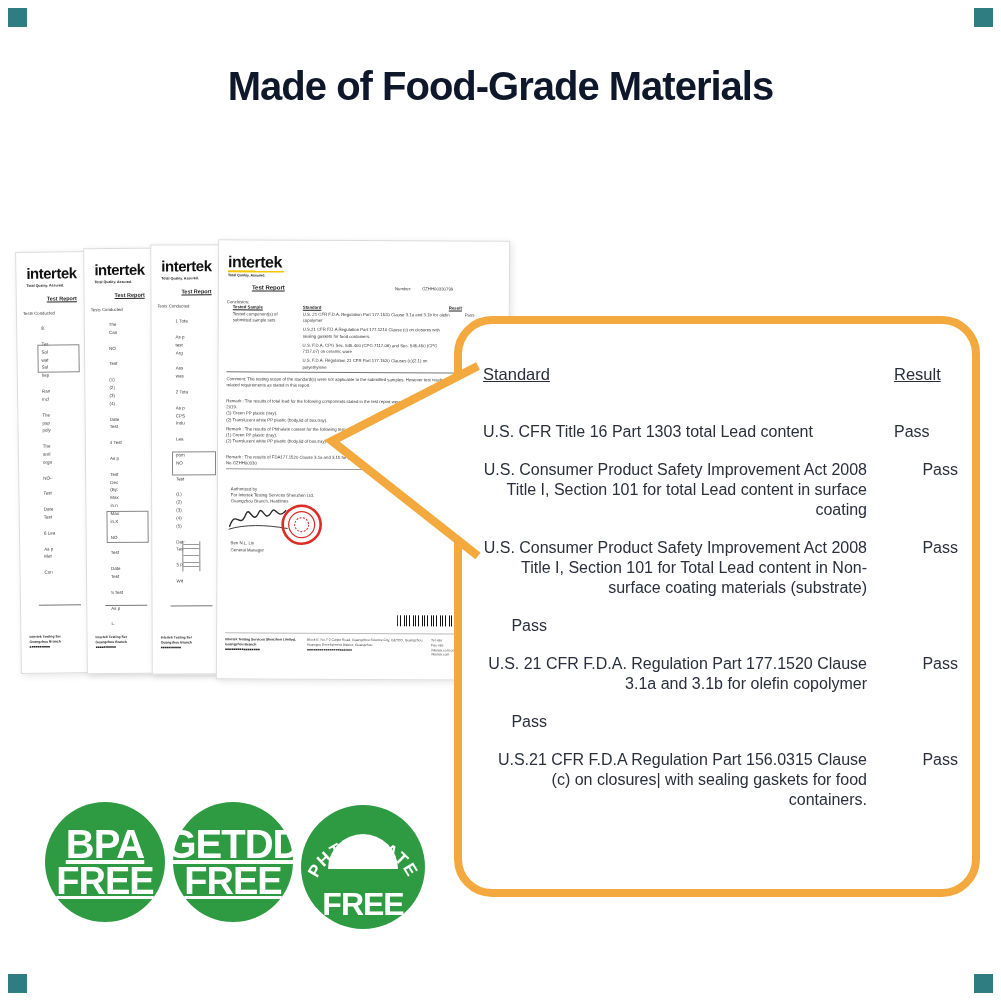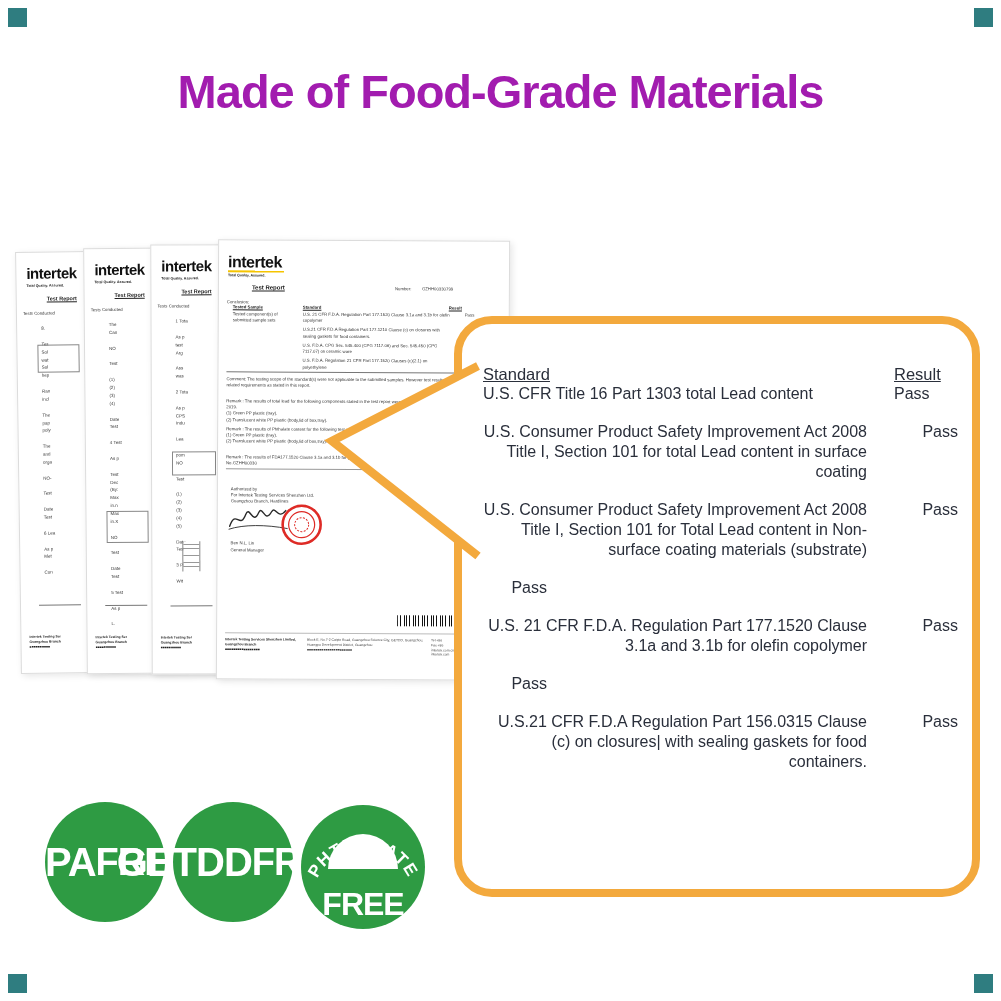--- a/index.html
+++ b/index.html
@@ -9,21 +9,21 @@
   }
   .abs{position:absolute;}
   .prelines{white-space:pre-line;}
 
   
   .corner{width:19px;height:19px;background:#2F7D80;position:absolute;}
 
   
   .title{
     left:0;right:0;top:64px;text-align:center;
-    font-size:47px;font-weight:bold;color:#a21caf;letter-spacing:-1px;
+    font-size:40px;font-weight:bold;color:#0f172a;letter-spacing:-1px;
   }
   .subtitle{
     left:0;right:0;top:136px;text-align:center;
     font-size:33px;font-weight:bold;color:#595A5C;letter-spacing:-0.5px;
   }
 
   
   .doc-page{
     position:absolute;background:#fff;border:1px solid #dcdcdc;
     box-shadow:2px 2px 7px rgba(0,0,0,0.10);overflow:hidden;color:#333;
@@ -49,31 +49,31 @@
   
   .bubble{
     left:454px;top:316px;width:526px;height:581px;
     border:8.5px solid #F3A93D;border-radius:38px;background:#fff;
     box-sizing:border-box;z-index:20;
     padding:40px 14px 14px 21px;color:#2A2F3B;
   }
   .bubble-head{display:flex;justify-content:space-between;font-size:16.5px;line-height:20px;}
   .bubble-head .hstd{width:384px;text-decoration:underline;}
   .bubble-head .hres{width:64px;text-decoration:underline;}
-  .brow{display:flex;justify-content:space-between;font-size:16px;line-height:20px;}
+  .brow{display:flex;justify-content:space-between;font-size:16px;line-height:20px;margin-top:38px;}
   .brow .std{width:384px;}
   .brow .res{width:64px;}
   .brow.gap{margin-top:18px;text-align:right;}
   #tail-svg{position:absolute;left:0;top:0;z-index:30;pointer-events:none;}
 
   
   .badge{
     position:absolute;width:120px;height:120px;border-radius:50%;
-    background:#2E9B43;color:#fff;display:flex;flex-direction:row;
-    align-items:center;justify-content:center;text-align:center;
+    background:#2E9B43;color:#fff;display:flex;flex-direction:column;
+    align-items:center;justify-content:center;text-align:center;text-decoration:underline;
   }
   .badge .l1{font-size:40px;font-weight:bold;line-height:0.95;letter-spacing:-1px;}
   .badge .l2{font-size:38px;font-weight:bold;line-height:0.95;letter-spacing:-1px;}
   svg text{font-family:"Liberation Sans","DejaVu Sans",sans-serif;}
 </style>
 </head>
 <body>
 
 <div id="canvas">
 

